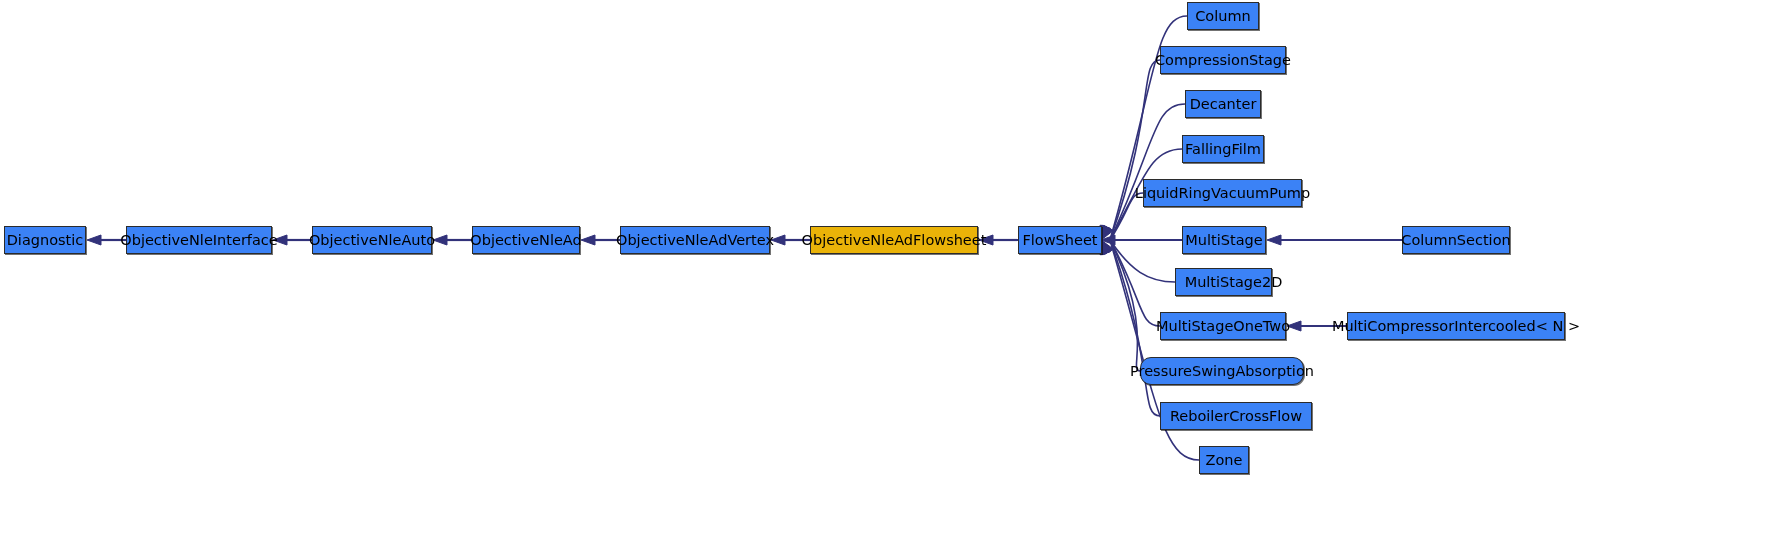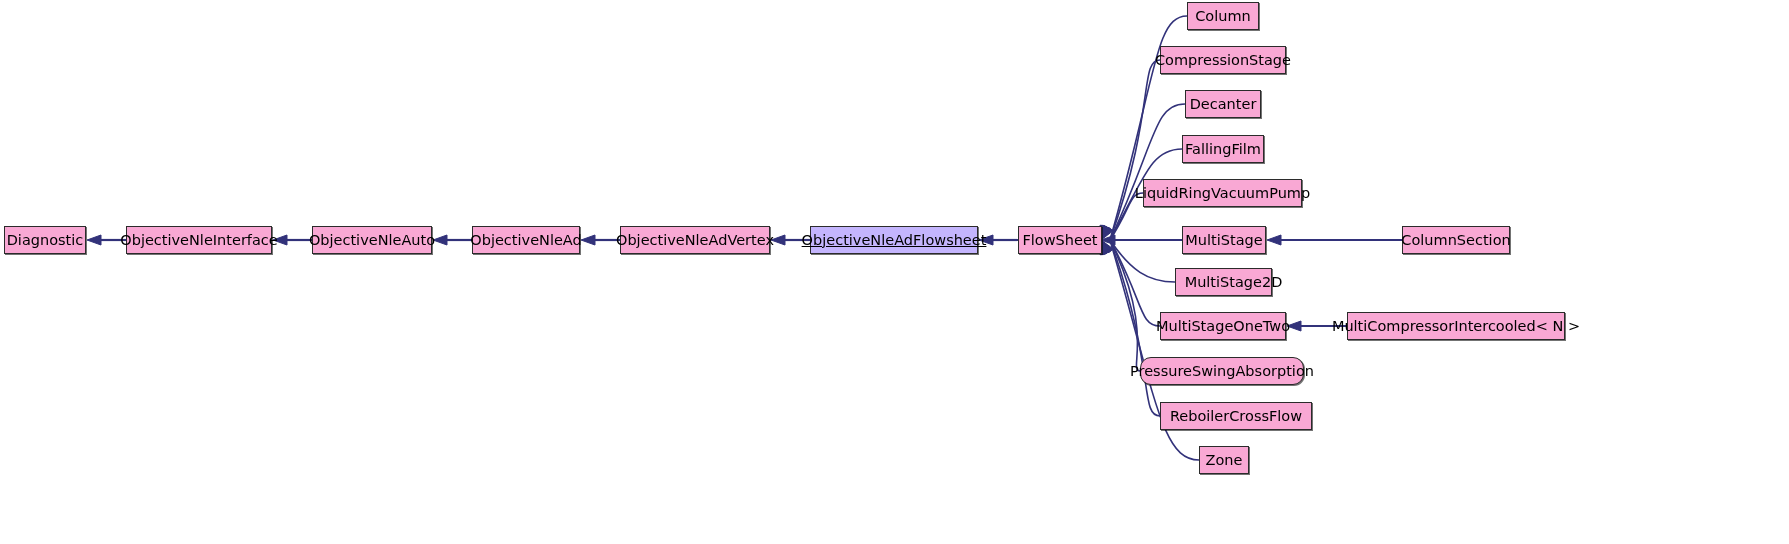--- a/index.html
+++ b/index.html
@@ -23,35 +23,34 @@
     left: 0;
     top: 0;
     width: 1789px;
     height: 544px;
     pointer-events: none;
   }
   .node {
     position: absolute;
     box-sizing: border-box;
     border: 1px solid #2b2b2b;
-    background: #f9a8d4;
+    background: #3b82f6;
     color: #000000;
     font-size: 14.5px;
     line-height: 1;
     display: flex;
     align-items: center;
     justify-content: center;
     white-space: nowrap;
     height: 28px;
     cursor: pointer;
     box-shadow: 1px 1px 0 0 rgba(0,0,0,0.55);
   }
   .node.highlight {
-    background: #c4b5fd;
-    text-decoration: underline;
+    background: #eab308;
   }
   .node-label {
     display: block;
     padding: 0 9px;
   }
 </style>
 </head>
 <body>
 
 <div id="graph">

